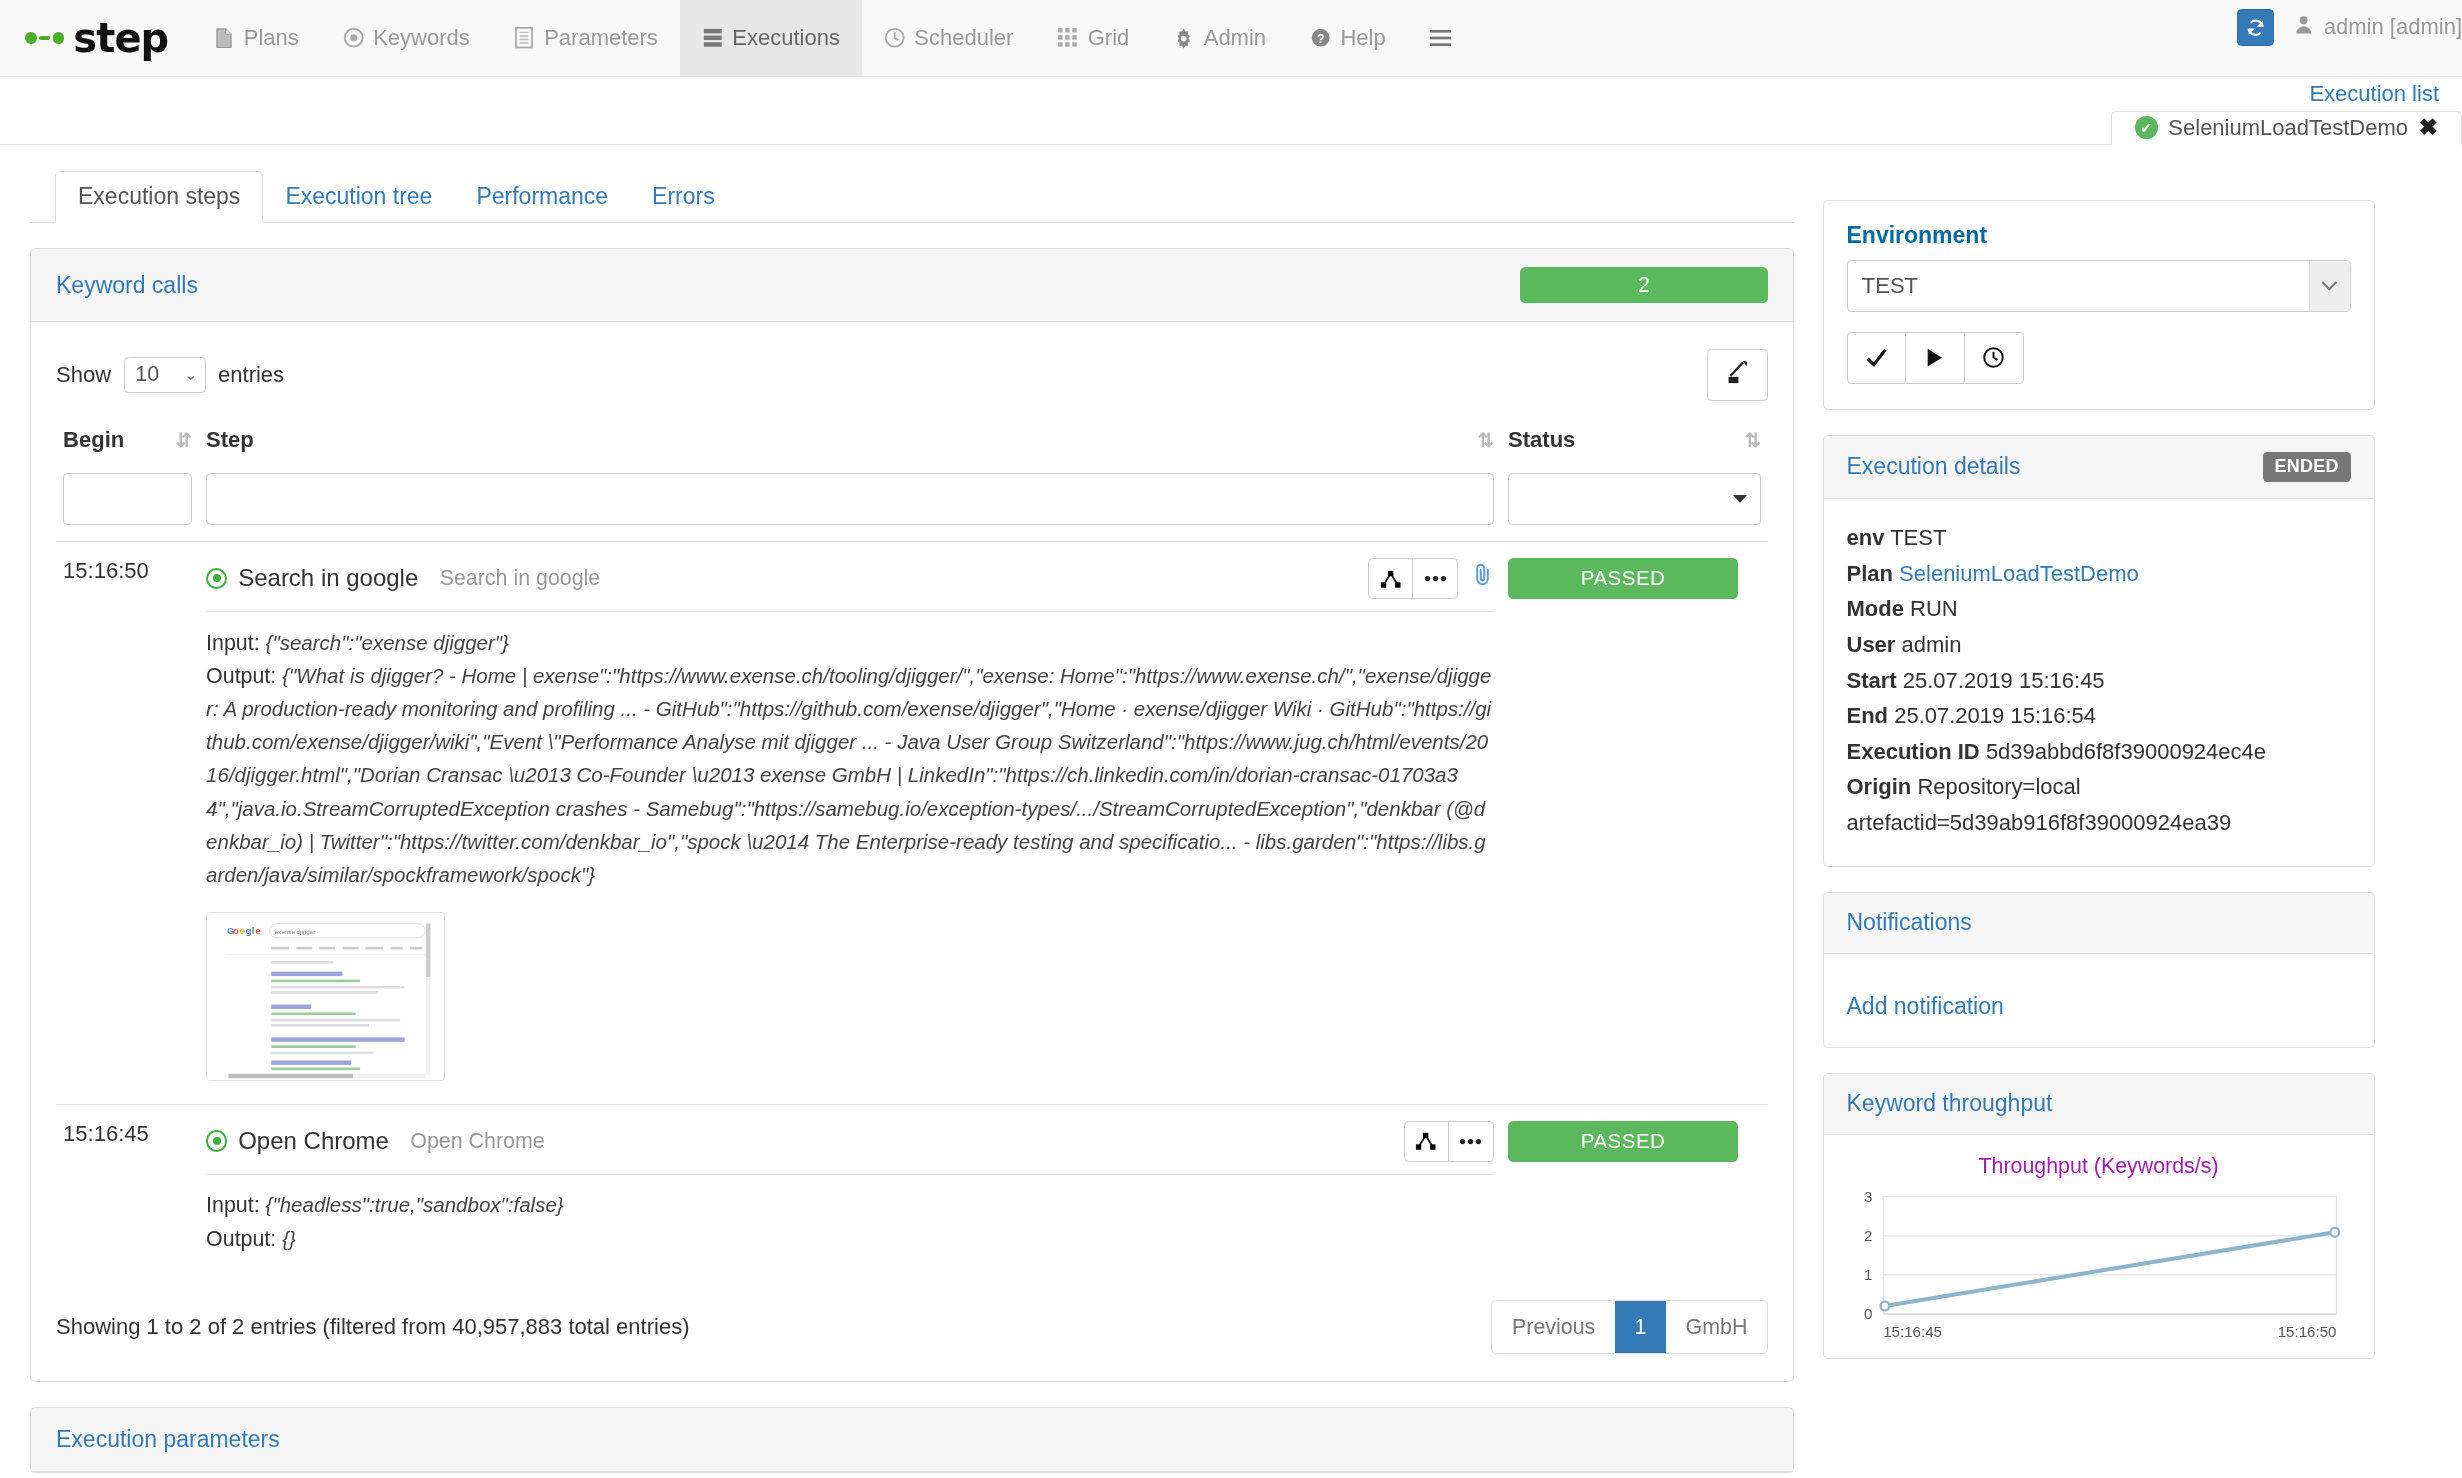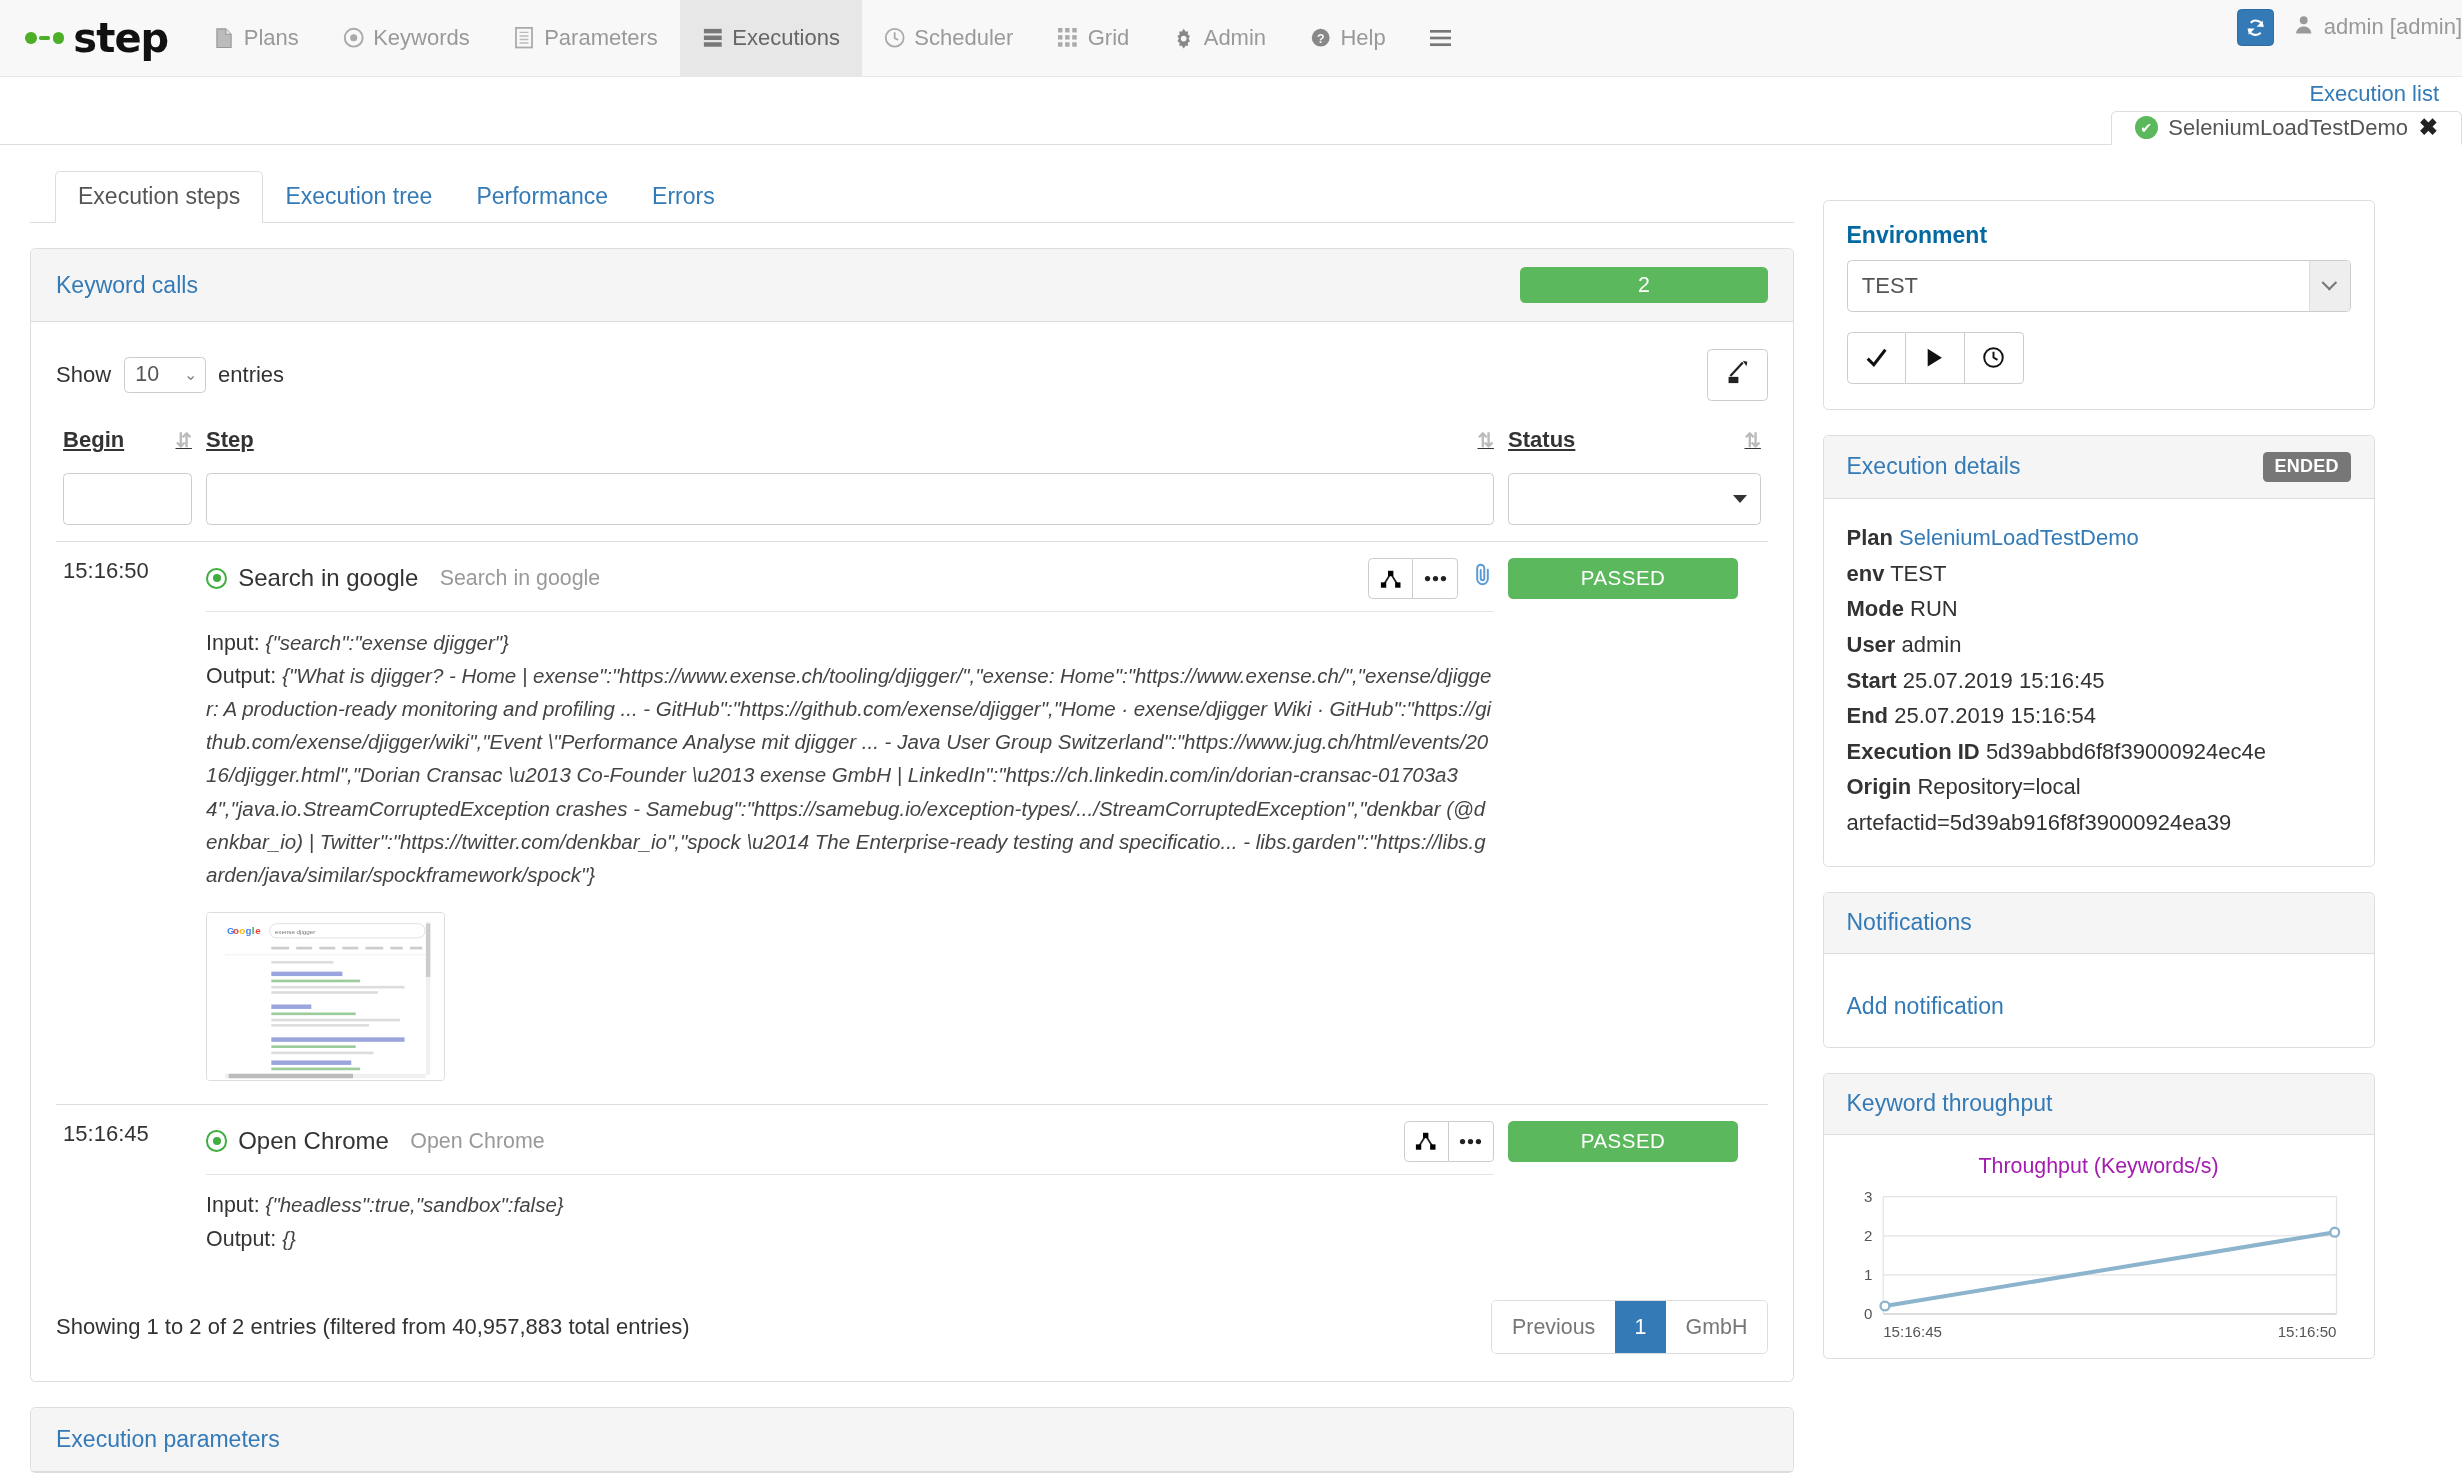--- a/index.html
+++ b/index.html
@@ -136,21 +136,20 @@
   .export-btn{
     width:61px;height:52px;border:0.9px solid #ccc;border-radius:4.5px;background:#fff;
     display:flex;align-items:center;justify-content:center;
   }
 
   
   table.dt{ width:100%; border-collapse:collapse; }
   table.dt th{
     text-align:center; font-size:22px; color:#333; font-weight:bold;
     padding:10.7px 7.1px 19.6px 7.1px;
-    text-decoration:underline;
   }
   .th-inner{ display:flex; align-items:center; justify-content:space-between; }
   .sort-ico{ color:#bbb; font-size:19.6px; margin-left:9px; }
   .filter-row td{ padding:0 7.1px 16px 7.1px; }
   .filter-input{
     height:52px; border:0.9px solid #ccc; border-radius:4.5px; background:#fff; width:100%;
   }
   .filter-select{
     height:52px;border:0.9px solid #ccc;border-radius:4.5px;background:#fff;width:100%;
     display:flex;align-items:center;justify-content:flex-end;padding-right:12.5px;
@@ -678,26 +677,26 @@
       </div>
     </div>
 
     <div class="side-panel">
       <div class="side-head">
         <span class="link">Execution details</span>
         <span class="badge-status">ENDED</span>
       </div>
       <div class="side-body">
         <div class="det-line">
+          <b>env</b>
+          <span>TEST</span>
+        </div>
+        <div class="det-line">
           <b>Plan</b>
           <span class="det-link">SeleniumLoadTestDemo</span>
-        </div>
-        <div class="det-line">
-          <b>env</b>
-          <span>TEST</span>
         </div>
         <div class="det-line">
           <b>Mode</b>
           <span>RUN</span>
         </div>
         <div class="det-line">
           <b>User</b>
           <span>admin</span>
         </div>
         <div class="det-line">

